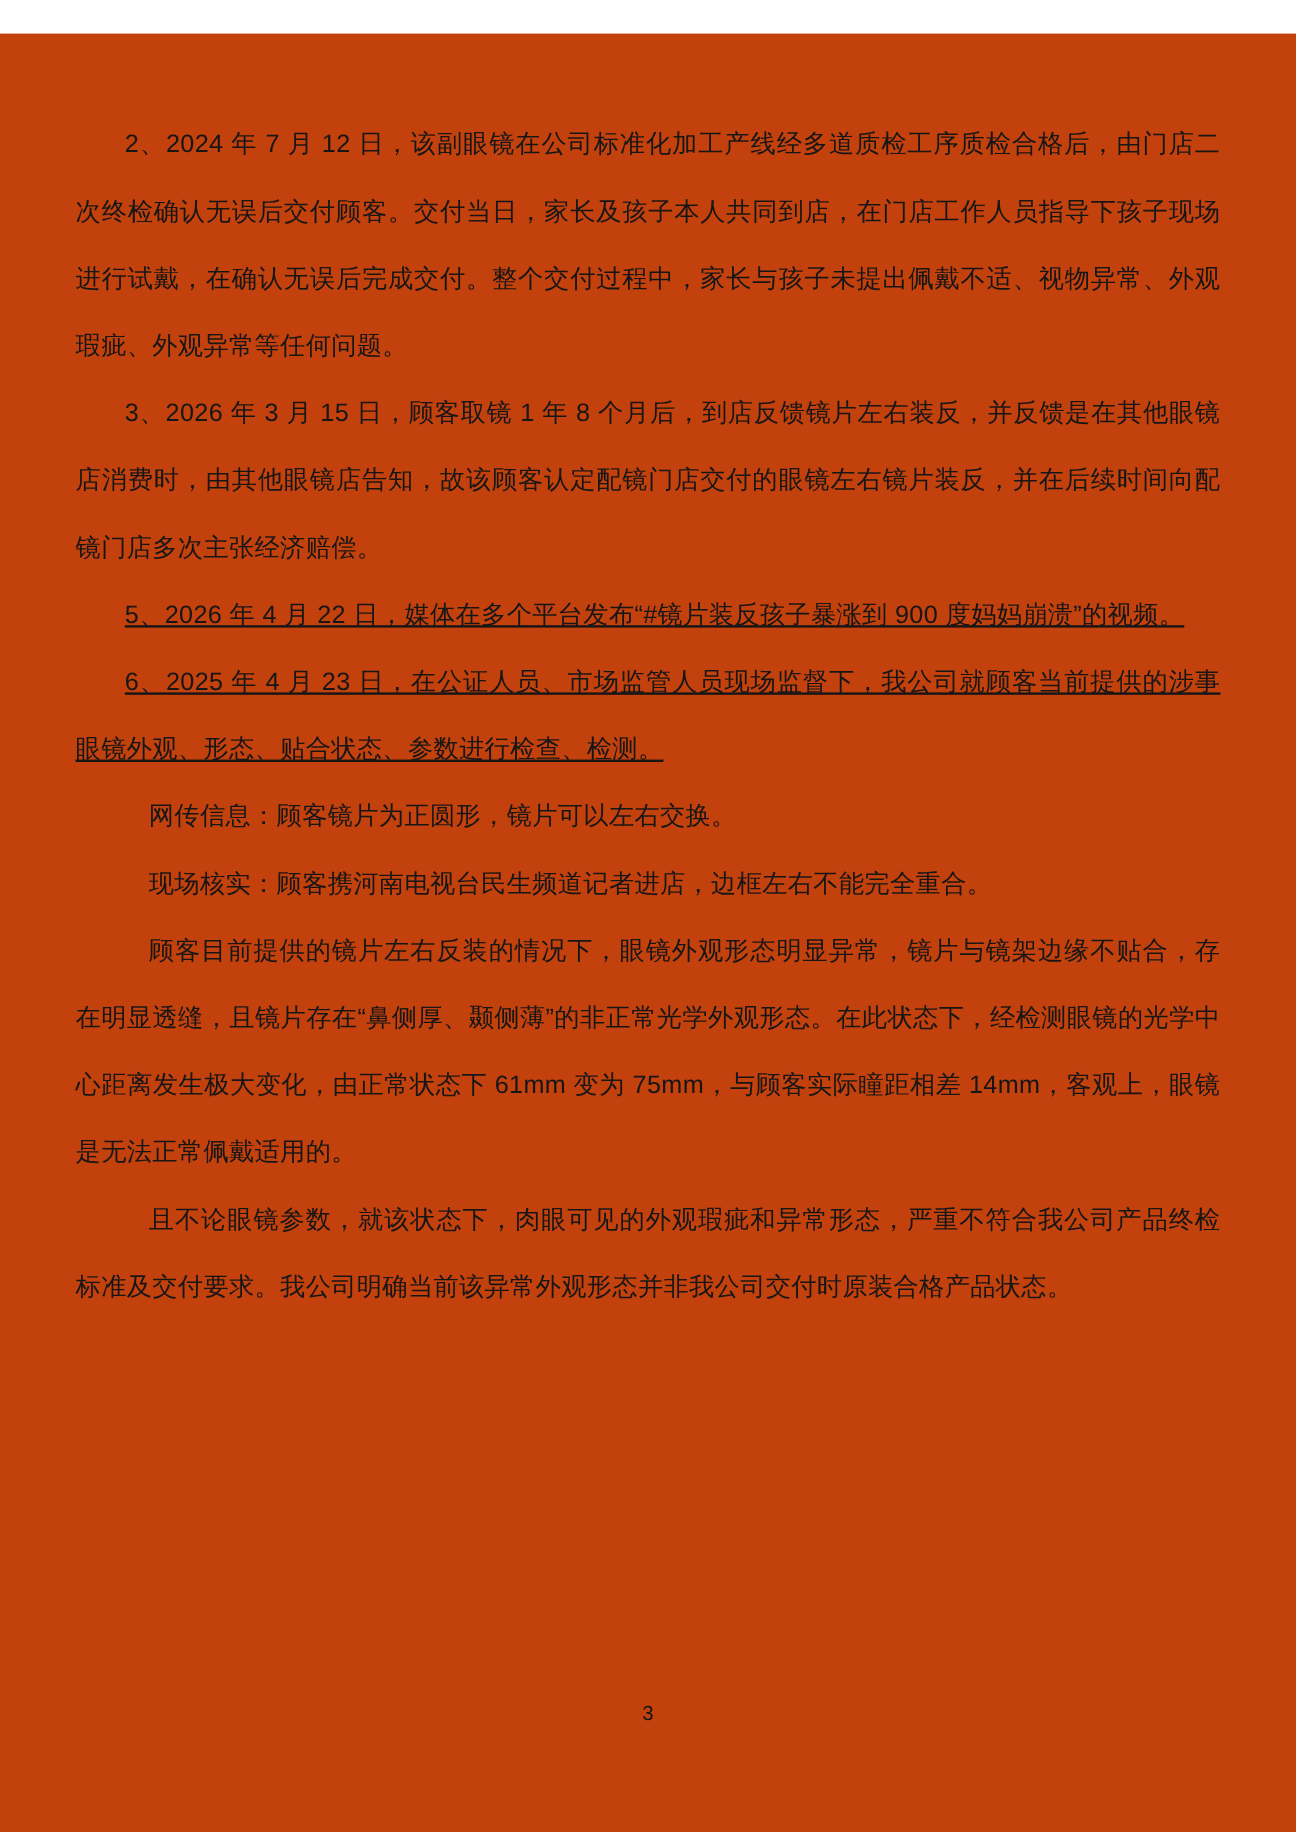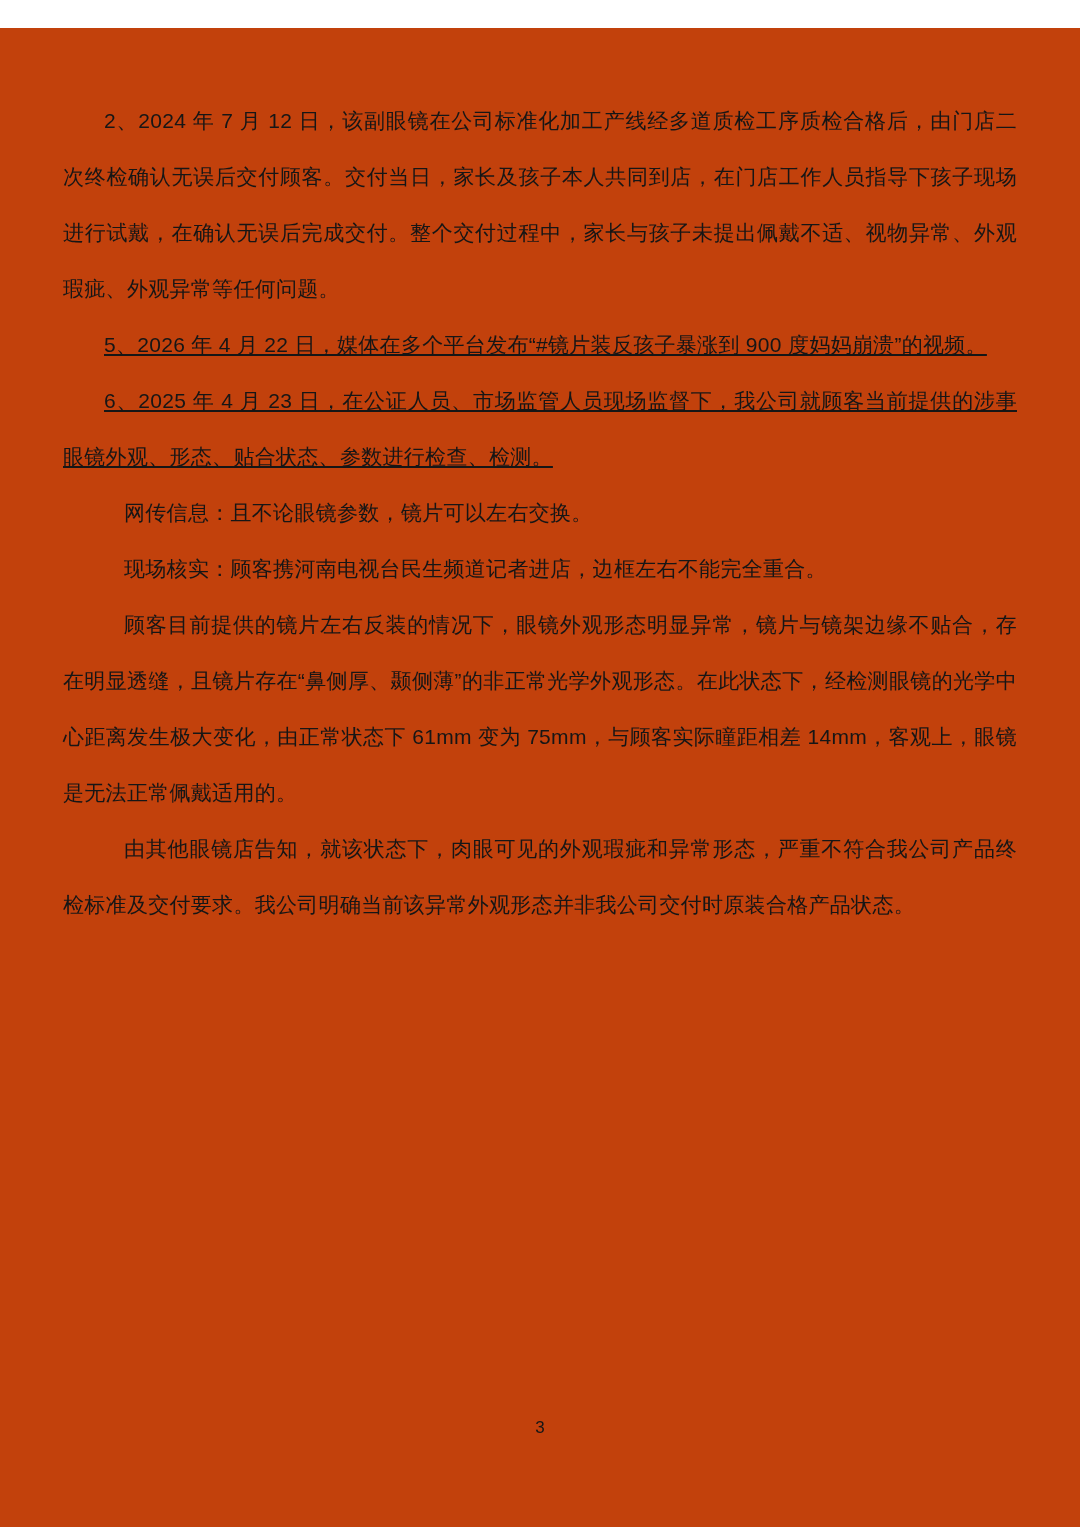--- a/index.html
+++ b/index.html
@@ -52,24 +52,25 @@
     color: #161616;
     font-family: "Liberation Sans", sans-serif;
   }
 </style>
 </head>
 <body>
 
 <div class="page">
   <div class="content">
     <p class="para ind-num mt0">2、2024 年 7 月 12 日，该副眼镜在公司标准化加工产线经多道质检工序质检合格后，由门店二次终检确认无误后交付顾客。交付当日，家长及孩子本人共同到店，在门店工作人员指导下孩子现场进行试戴，在确认无误后完成交付。整个交付过程中，家长与孩子未提出佩戴不适、视物异常、外观瑕疵、外观异常等任何问题。</p>
+    <p class="para ind-num mt10">3、2026 年 3 月 15 日，顾客取镜 1 年 8 个月后，到店反馈镜片左右装反，并反馈是在其他眼镜店消费时，由其他眼镜店告知，故该顾客认定配镜门店交付的眼镜左右镜片装反，并在后续时间向配镜门店多次主张经济赔偿。</p>
     <p class="para ind-num mt13">5、2026 年 4 月 22 日，媒体在多个平台发布“#镜片装反孩子暴涨到 900 度妈妈崩溃”的视频。</p>
     <p class="para ind-num mt13">6、2025 年 4 月 23 日，在公证人员、市场监管人员现场监督下，我公司就顾客当前提供的涉事眼镜外观、形态、贴合状态、参数进行检查、检测。</p>
-    <p class="para ind-plain mt5">网传信息：且不论眼镜参数，镜片可以左右交换。</p>
+    <p class="para ind-plain mt5">网传信息：顾客镜片为正圆形，镜片可以左右交换。</p>
     <p class="para ind-plain mt0">现场核实：顾客携河南电视台民生频道记者进店，边框左右不能完全重合。</p>
     <p class="para ind-plain mt5">顾客目前提供的镜片左右反装的情况下，眼镜外观形态明显异常，镜片与镜架边缘不贴合，存在明显透缝，且镜片存在“鼻侧厚、颞侧薄”的非正常光学外观形态。在此状态下，经检测眼镜的光学中心距离发生极大变化，由正常状态下 61mm 变为 75mm，与顾客实际瞳距相差 14mm，客观上，眼镜是无法正常佩戴适用的。</p>
-    <p class="para ind-plain mt1">由其他眼镜店告知，就该状态下，肉眼可见的外观瑕疵和异常形态，严重不符合我公司产品终检标准及交付要求。我公司明确当前该异常外观形态并非我公司交付时原装合格产品状态。</p>
+    <p class="para ind-plain mt1">且不论眼镜参数，就该状态下，肉眼可见的外观瑕疵和异常形态，严重不符合我公司产品终检标准及交付要求。我公司明确当前该异常外观形态并非我公司交付时原装合格产品状态。</p>
   </div>
 
   <div class="footer">
     <span class="pagenum">3</span>
   </div>
 </div>
 
 </body></html>

